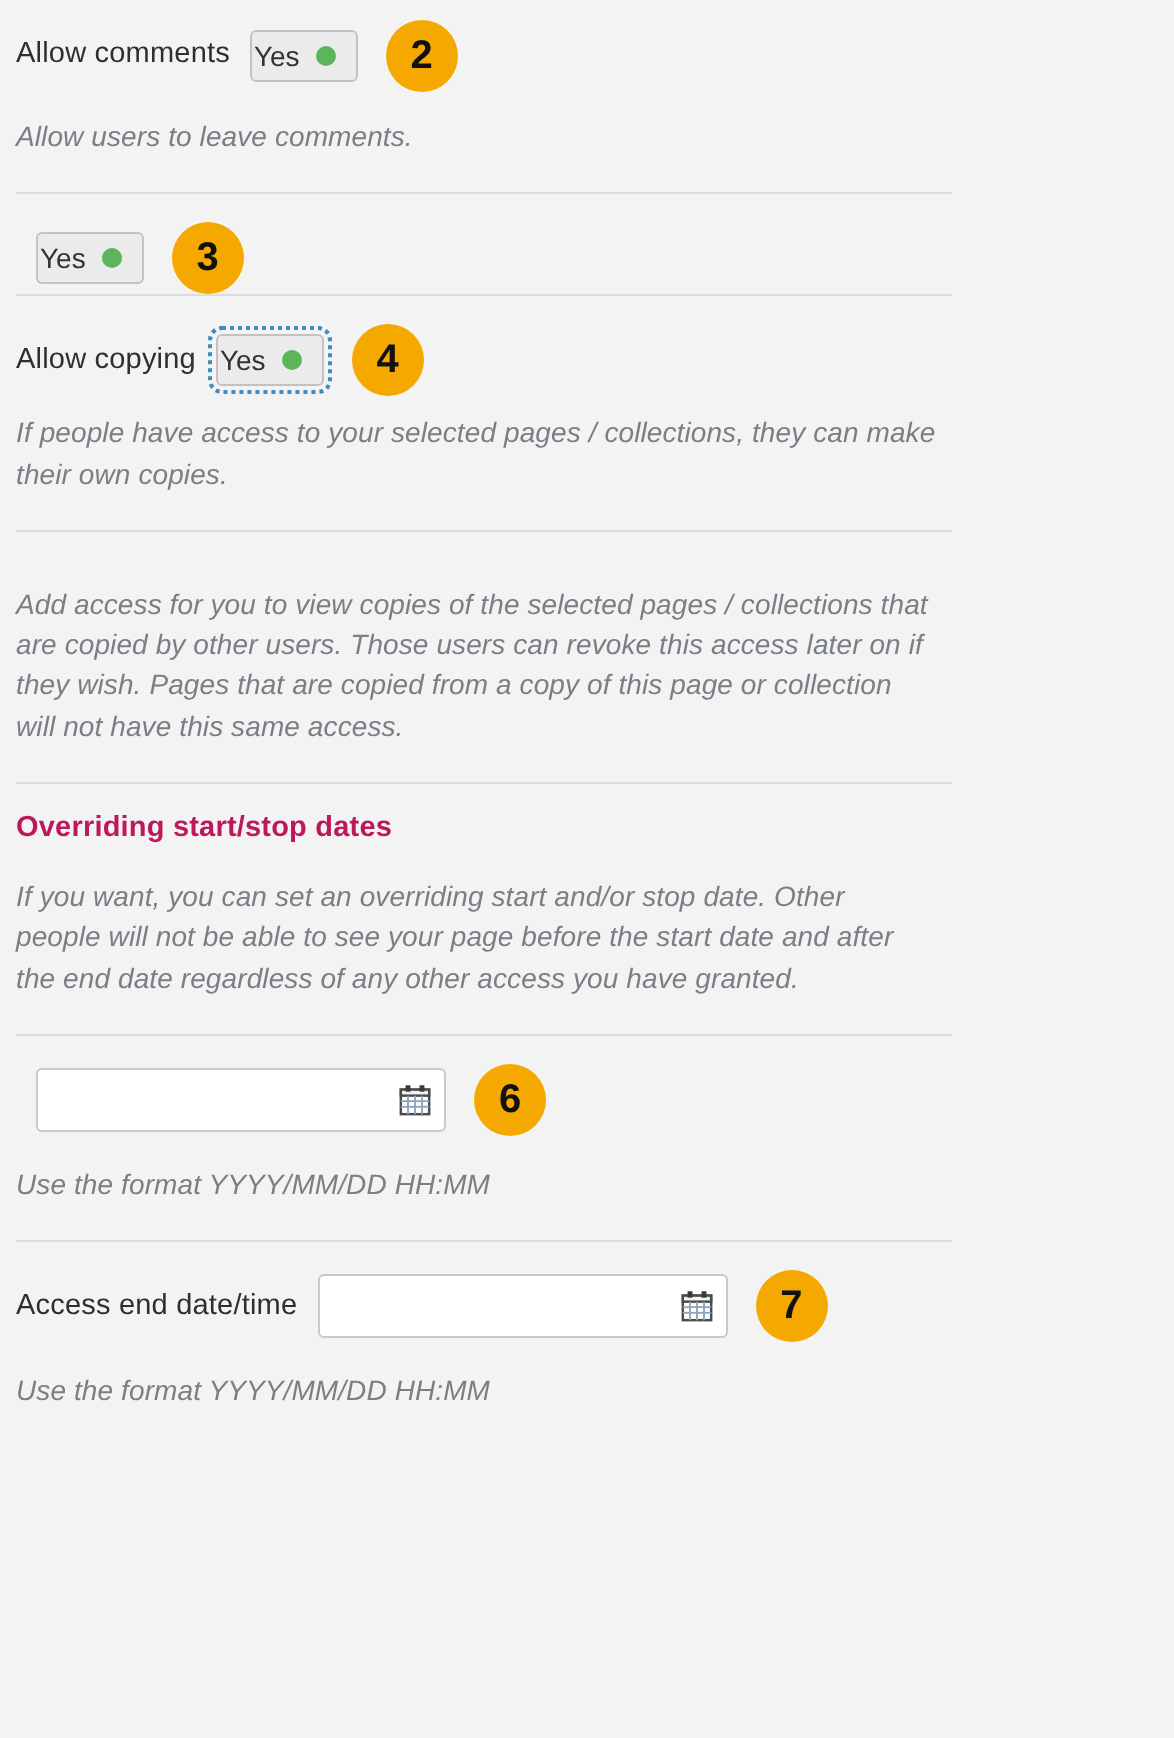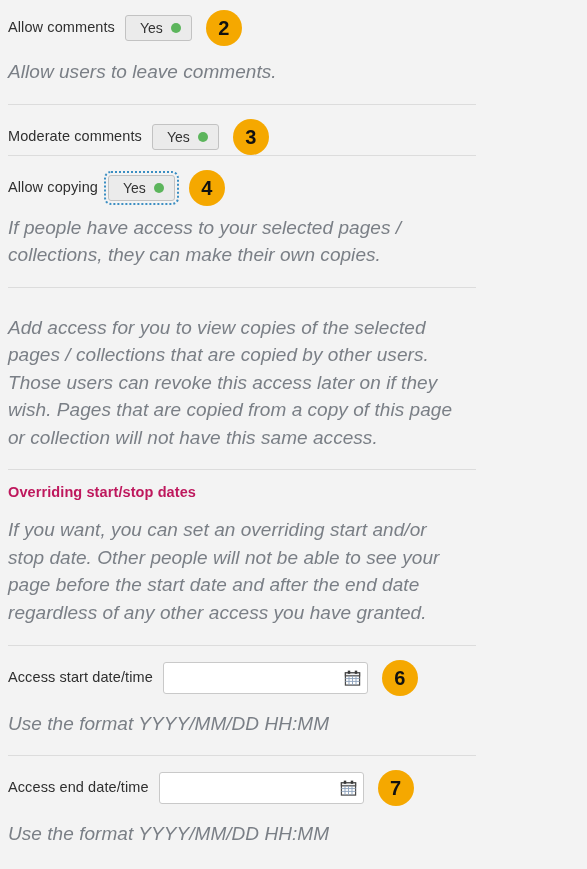--- a/index.html
+++ b/index.html
@@ -43,36 +43,36 @@
   }
 
   .heading {
     font-size: 14.5px;
     font-weight: bold;
     color: #be185d;
     letter-spacing: 0.1px;
   }
 
   .desc {
-    font-size: 19px;
+    font-size: 14px;
     font-style: italic;
     color: #7a7f86;
     line-height: 1.45;
     letter-spacing: 0.05px;
   }
 
   
   .toggle {
     display: inline-flex;
     align-items: center;
     gap: 8px;
     background: #ebebeb;
     border: 1px solid #c2c2c2;
     border-radius: 3px;
-    padding: 5px 10px 5px 14px;
+    padding: 5px 10px 5px 1px;
     font-size: 14px;
     color: #333;
     line-height: 1;
     cursor: pointer;
     white-space: nowrap;
   }
   .toggle .dot {
     width: 10px; height: 10px;
     border-radius: 50%;
     display: inline-block;
@@ -147,21 +147,20 @@
       </button>
       <span class="gap-md"></span>
       <span class="badge">2</span>
     </div>
     <div class="desc" style="margin-top:12px;padding-bottom:18px;">Allow users to leave comments.</div>
   </div>
   <div class="divider"></div>
 
   <div class="setting" style="padding-top:14px;">
     <div class="ctrl-row">
-      <span class="lbl">Moderate comments</span>
       <span class="gap-sm"></span>
       <button class="toggle">
         <span>Yes</span>
         <span class="dot dot-yes"></span>
       </button>
       <span class="gap-md"></span>
       <span class="badge">3</span>
     </div>
   </div>
   <div class="divider"></div>
@@ -187,21 +186,20 @@
   <div class="divider"></div>
 
   <div class="setting" style="padding-top:14px;">
     <div class="heading">Overriding start/stop dates</div>
     <div class="desc" style="margin-top:16px;padding-bottom:18px;max-width:565px;">If you want, you can set an overriding start and/or stop date. Other people will not be able to see your page before the start date and after the end date regardless of any other access you have granted.</div>
   </div>
   <div class="divider"></div>
 
   <div class="setting" style="padding-top:14px;">
     <div class="ctrl-row">
-      <span class="lbl">Access start date/time</span>
       <span class="gap-sm"></span>
       <span class="date-field">
         <input class="date-input" type="text" value="" placeholder="" style="">
         <svg class="cal-icon" viewBox="0 0 18 18">
           <rect x="1.5" y="3.5" width="15" height="13" fill="#ffffff" stroke="#4b4b4b" stroke-width="1.3"></rect>
           <rect x="1.5" y="3.5" width="15" height="3.2" fill="#f2f2f2" stroke="#4b4b4b" stroke-width="1.3"></rect>
           <rect x="4" y="1.2" width="2.6" height="3.4" fill="#3a3a3a"></rect>
           <rect x="11.4" y="1.2" width="2.6" height="3.4" fill="#3a3a3a"></rect>
           <g stroke="#8fa4bd" stroke-width="1">
             <line x1="1.5" y1="9.6" x2="16.5" y2="9.6"></line>

